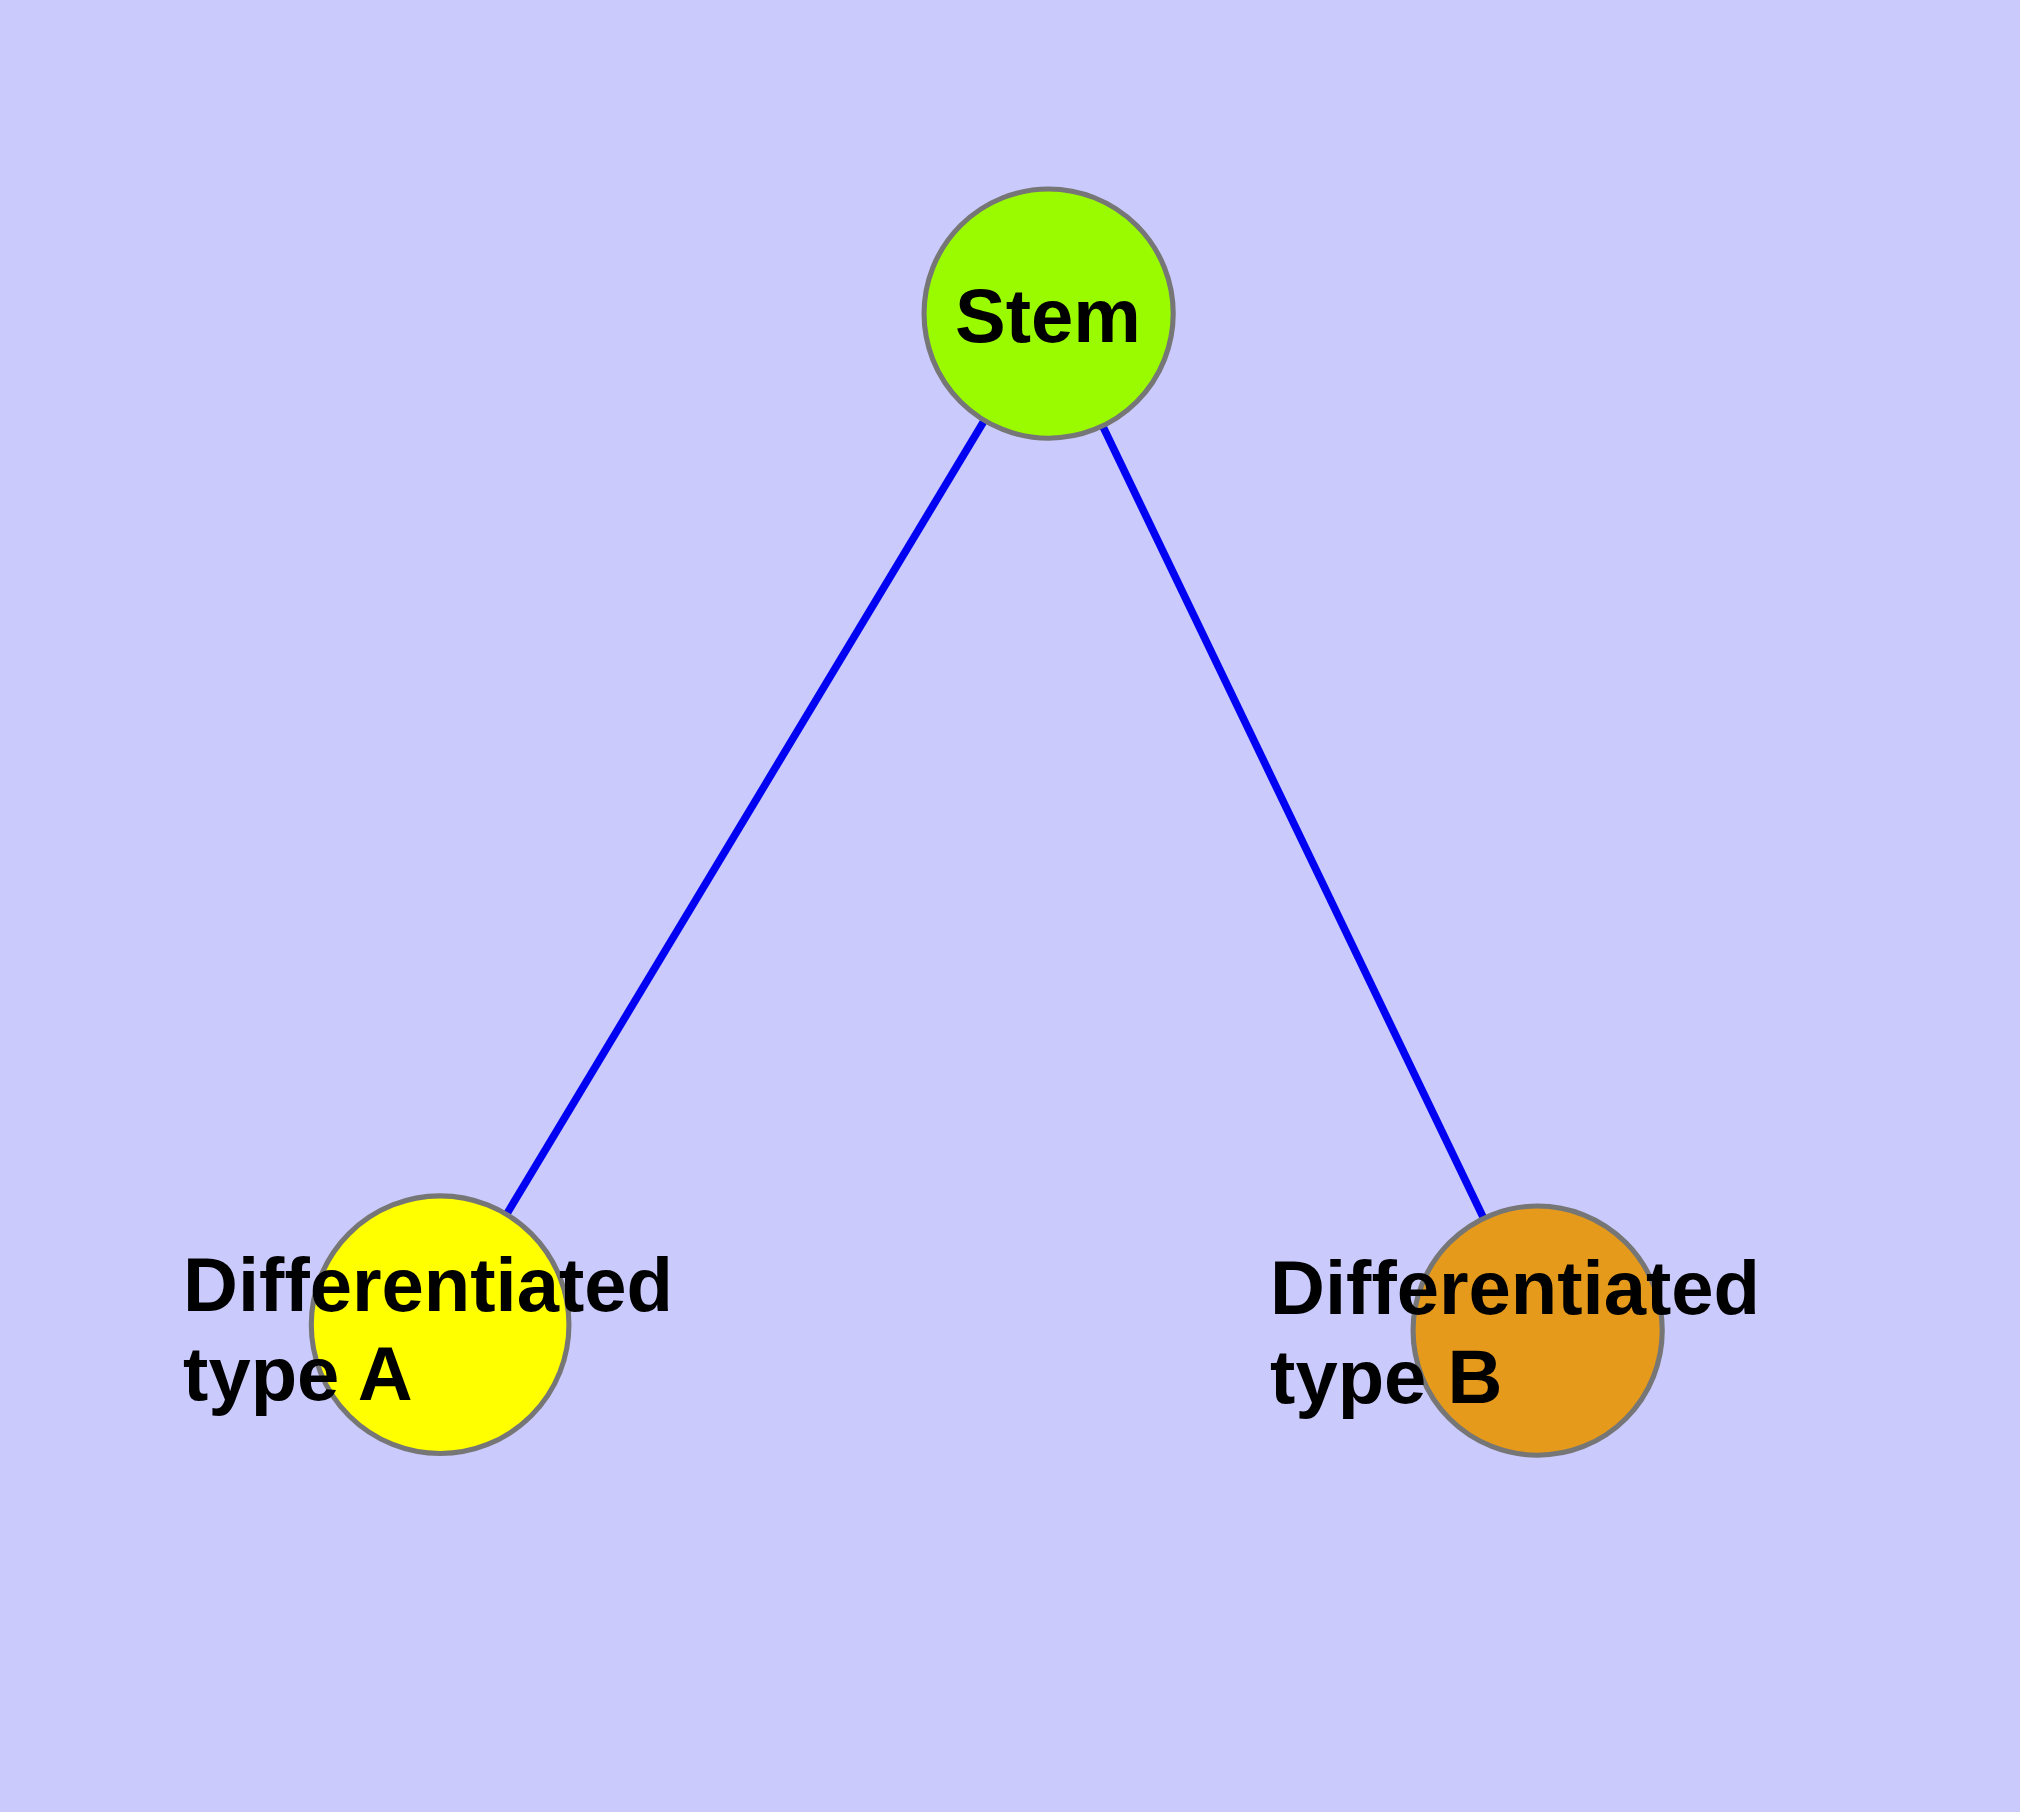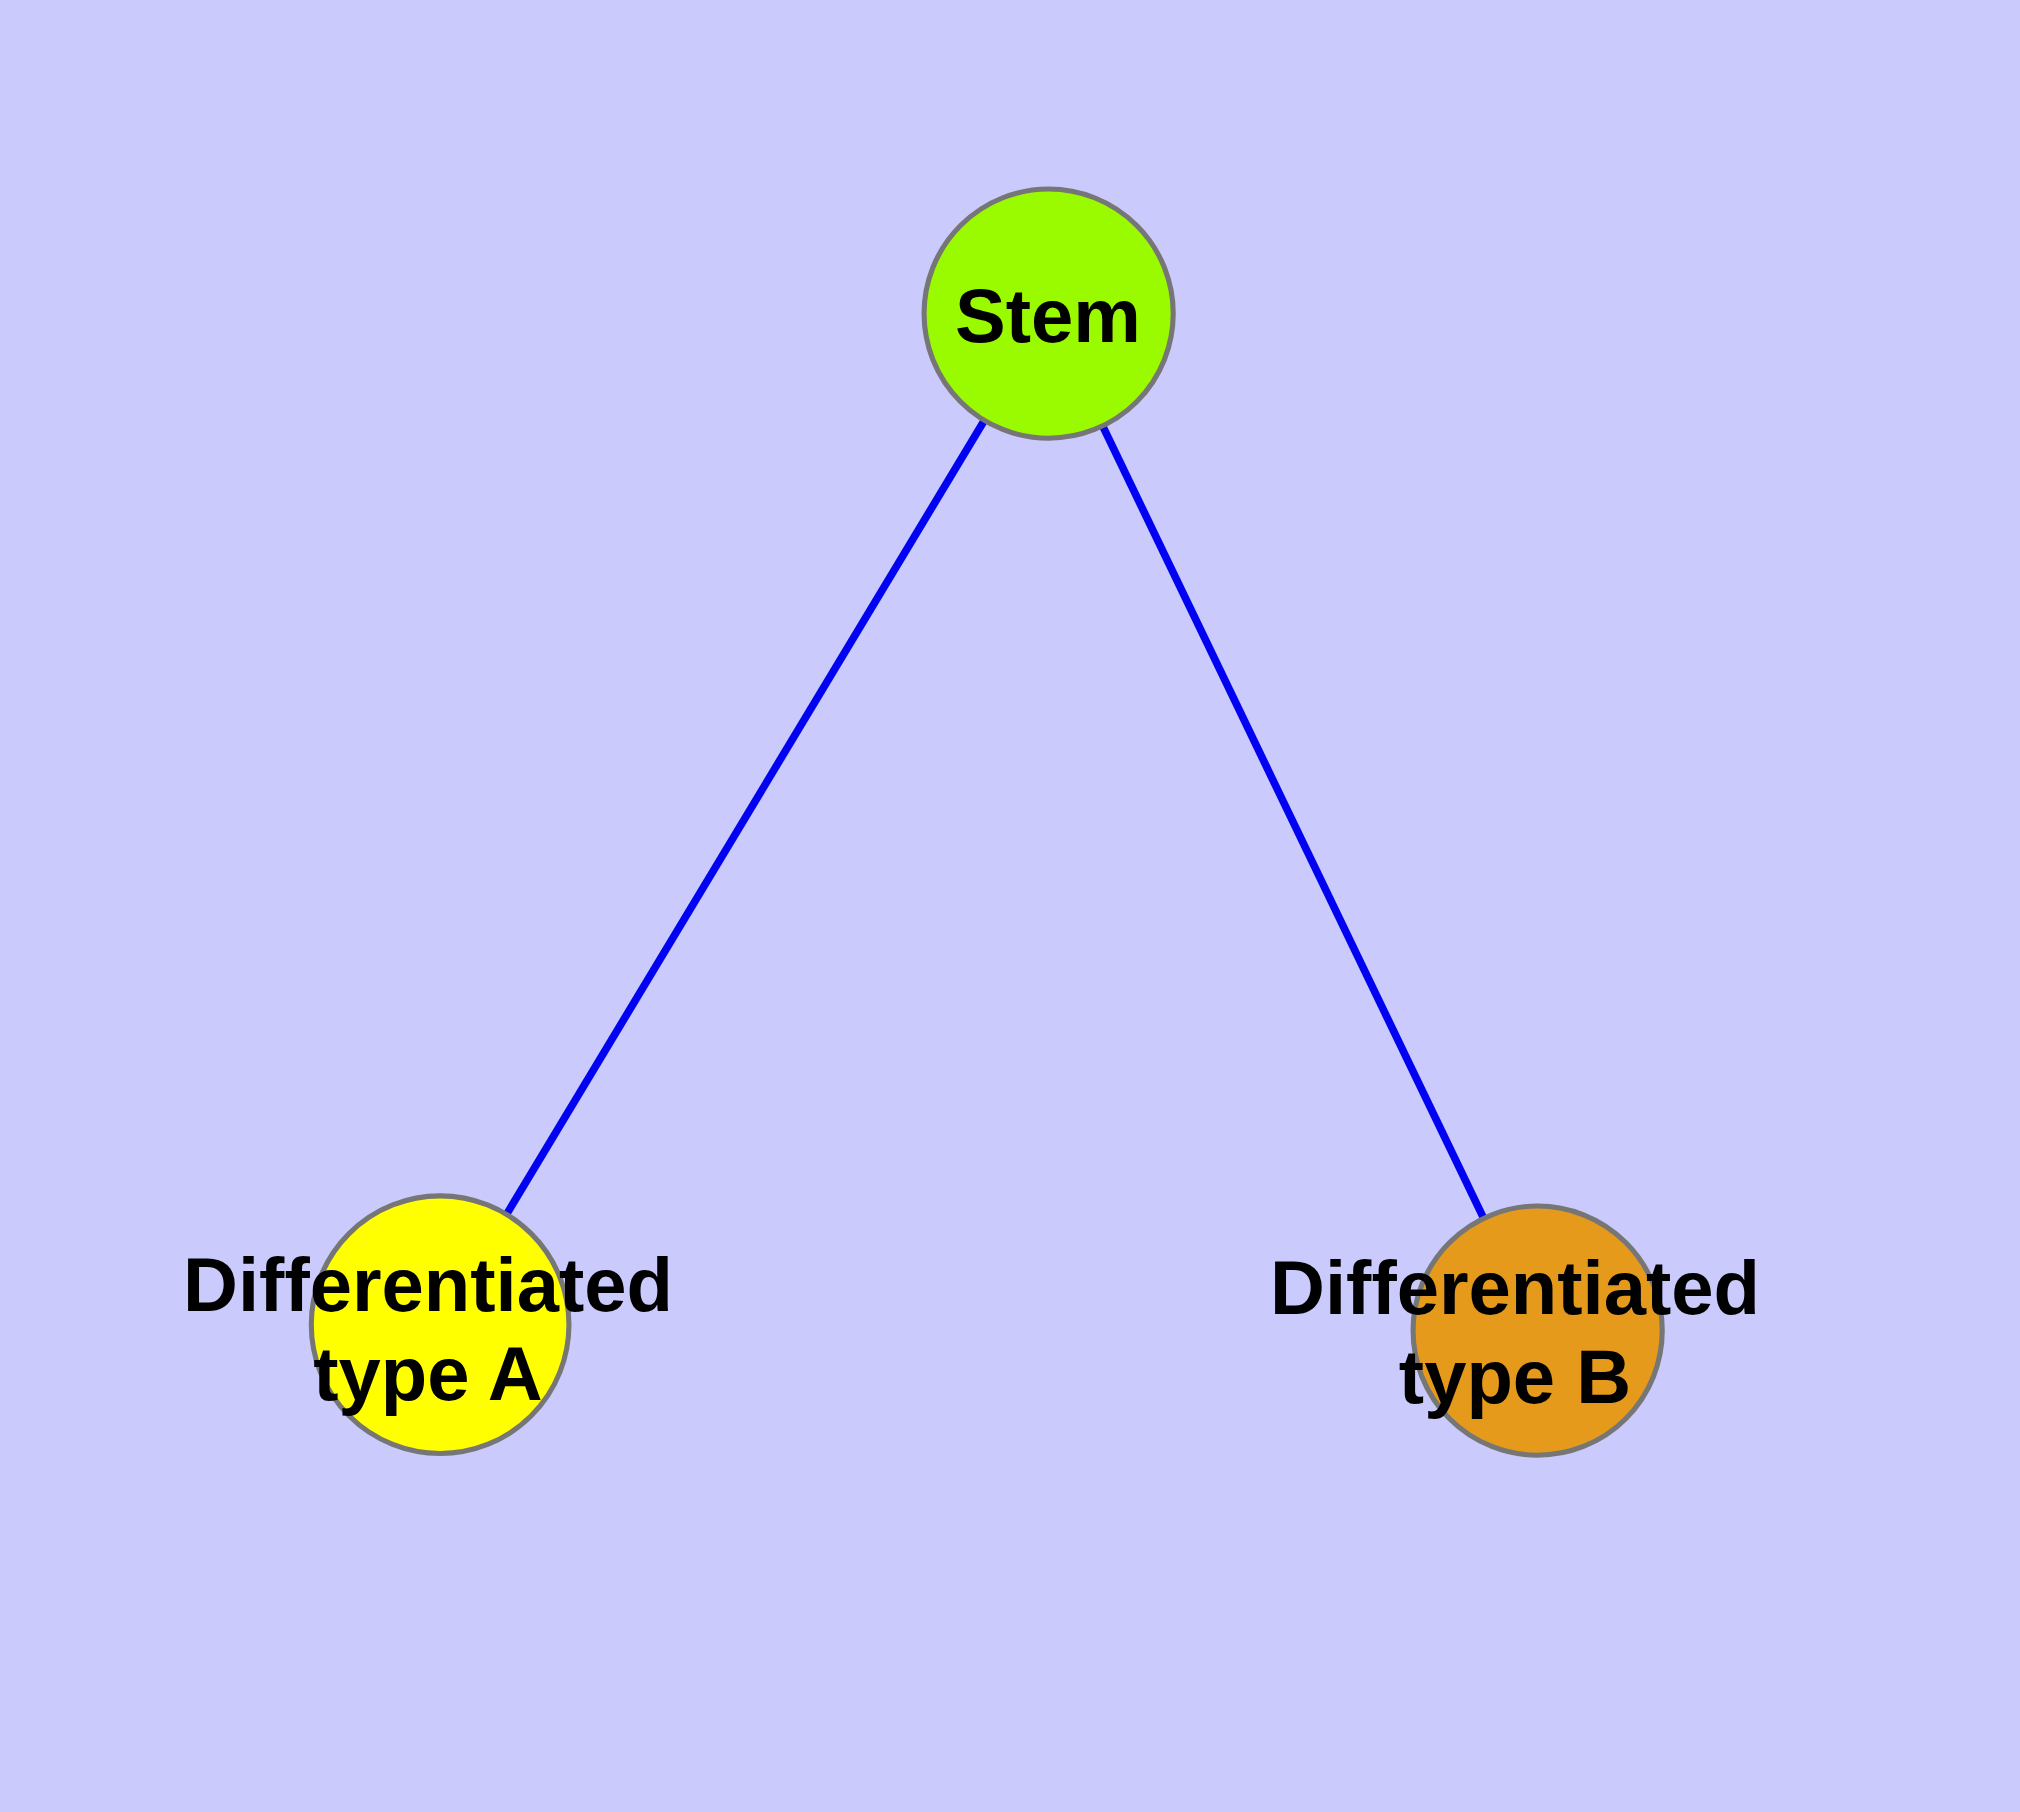--- a/index.html
+++ b/index.html
@@ -31,21 +31,20 @@
     stroke-width: 9;
     stroke-linecap: butt;
   }
   .node-label {
     position: absolute;
     transform: translate(-50%, -50%);
     color: #000000;
     font-size: 76px;
     font-weight: 700;
     line-height: 89px;
-    text-align: center;
     white-space: pre-line;
     letter-spacing: 0;
   }
   .label-stem   { left: 1048px; top: 315px;  }
   .label-type-a { left: 428px;  top: 1329px; }
   .label-type-b { left: 1515px; top: 1332px; }
 </style>
 </head>
 <body>
 

